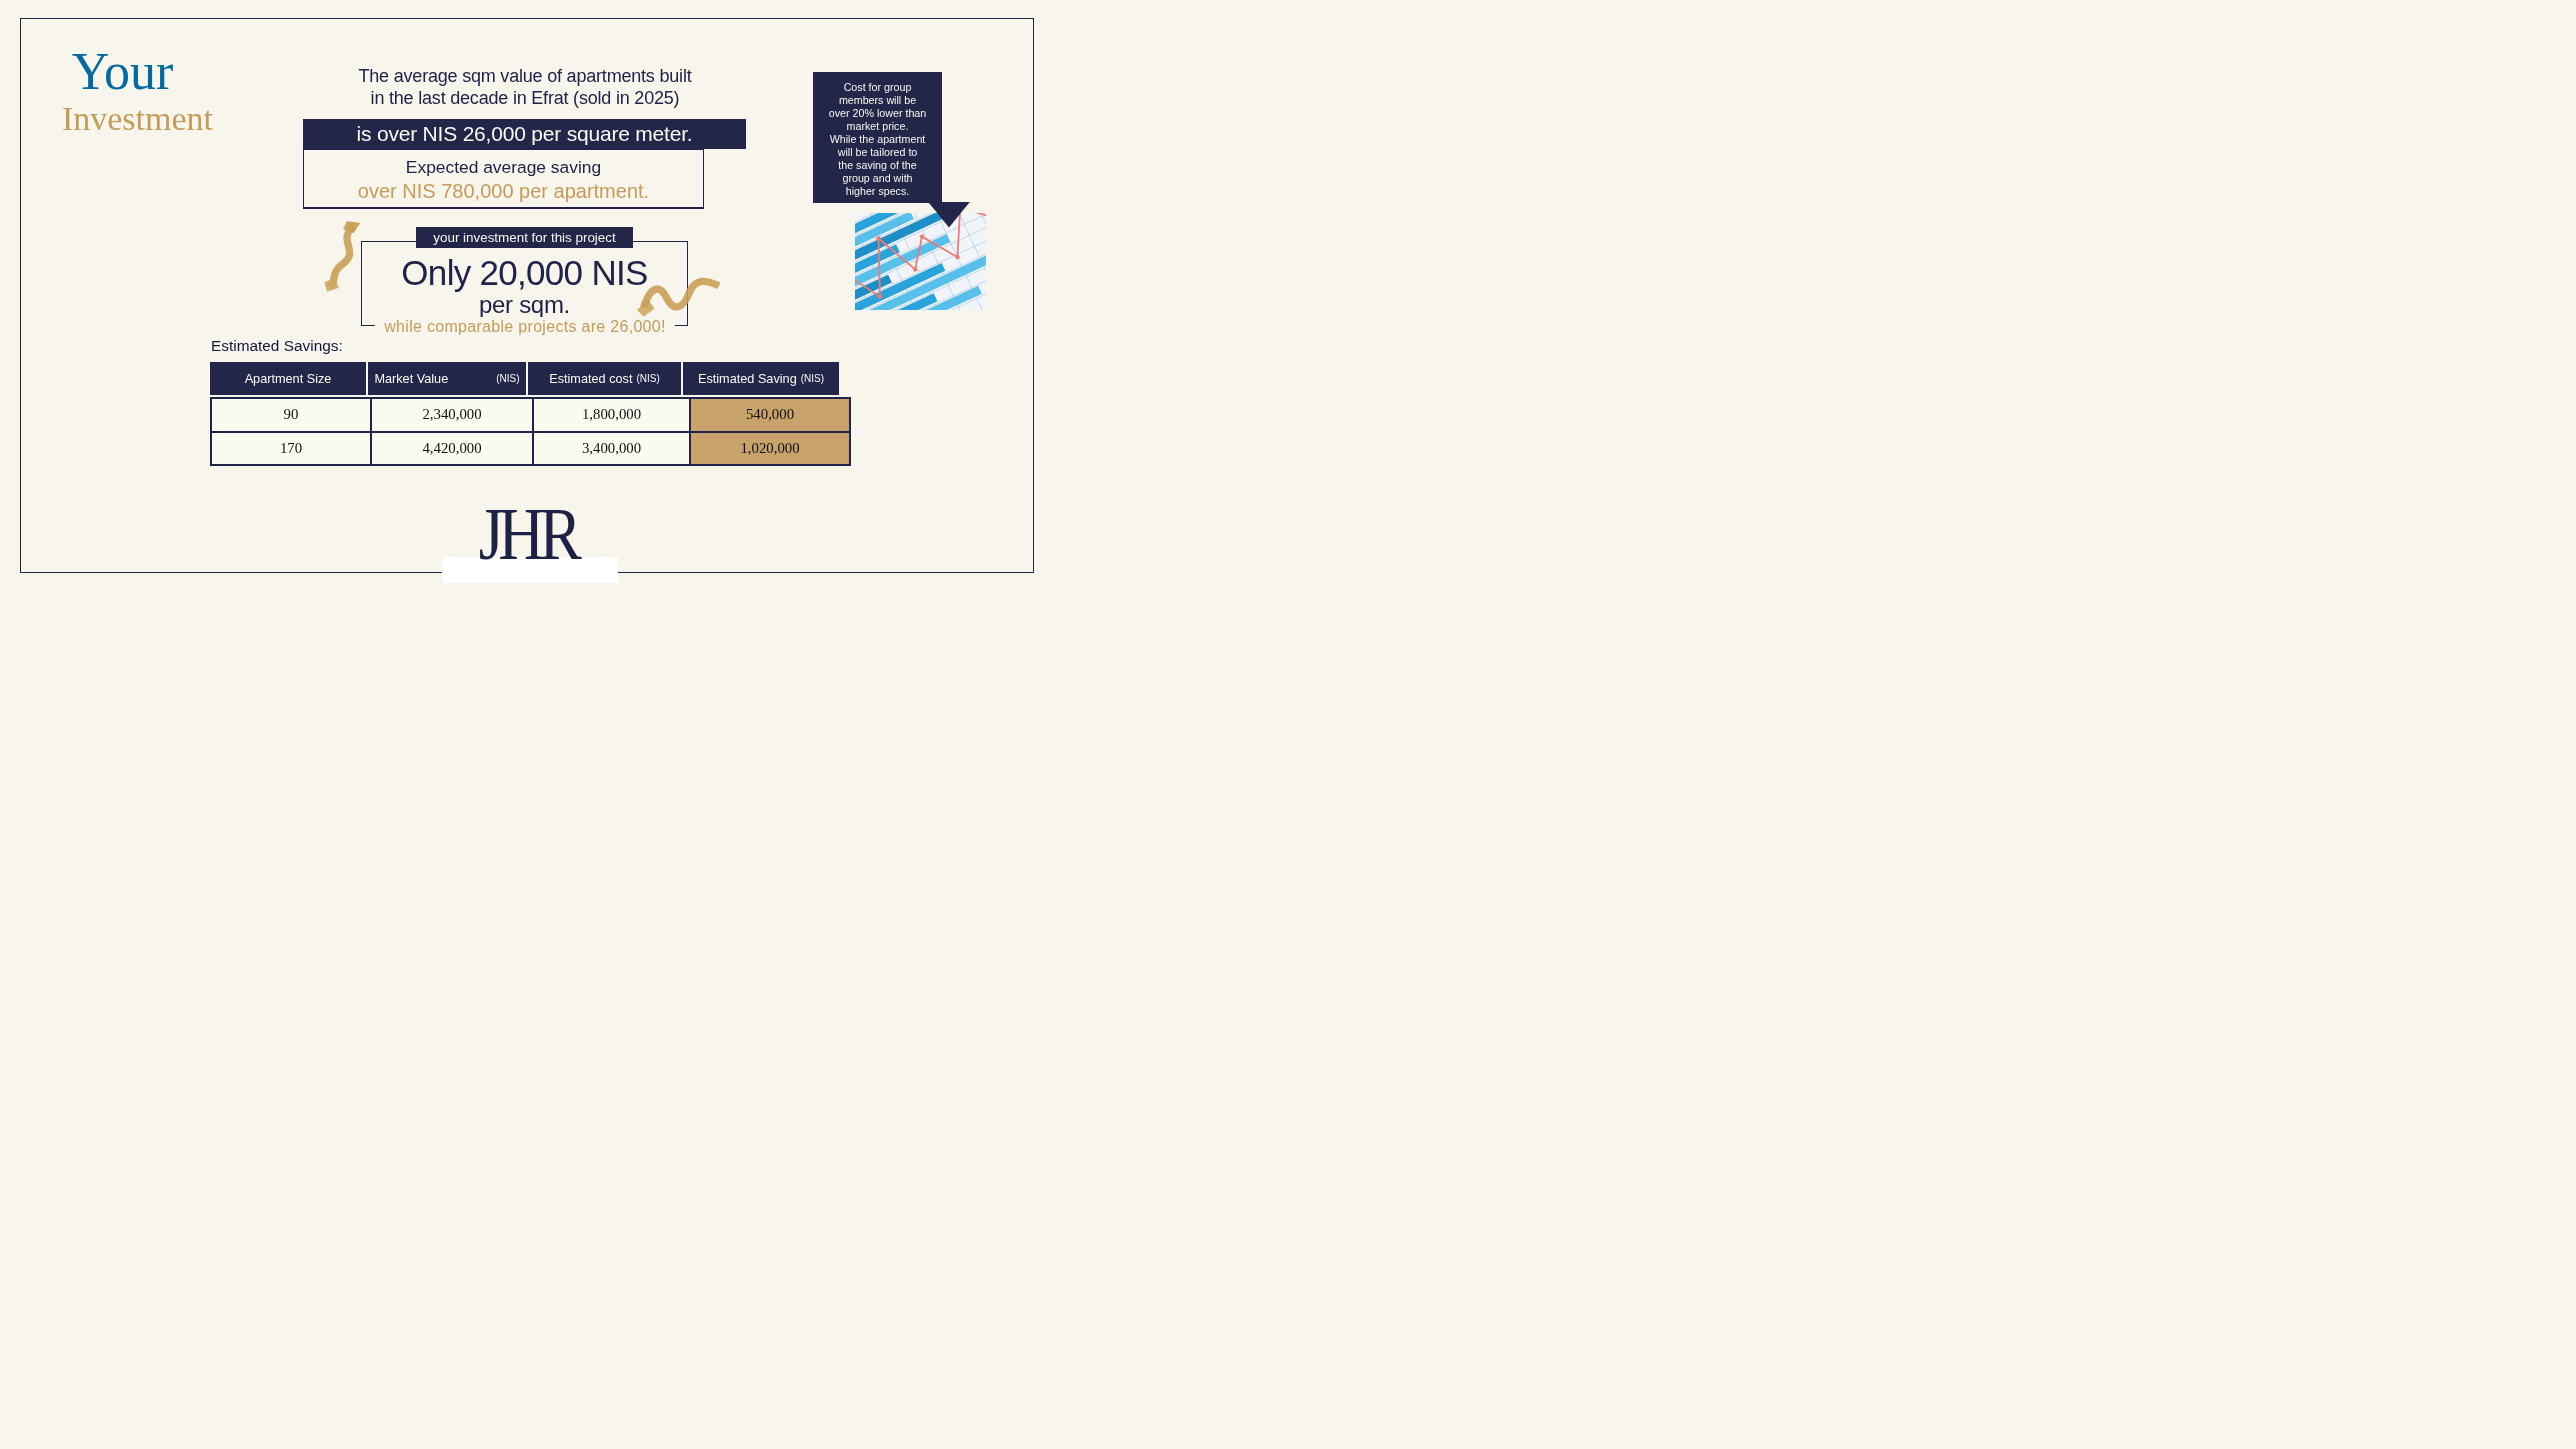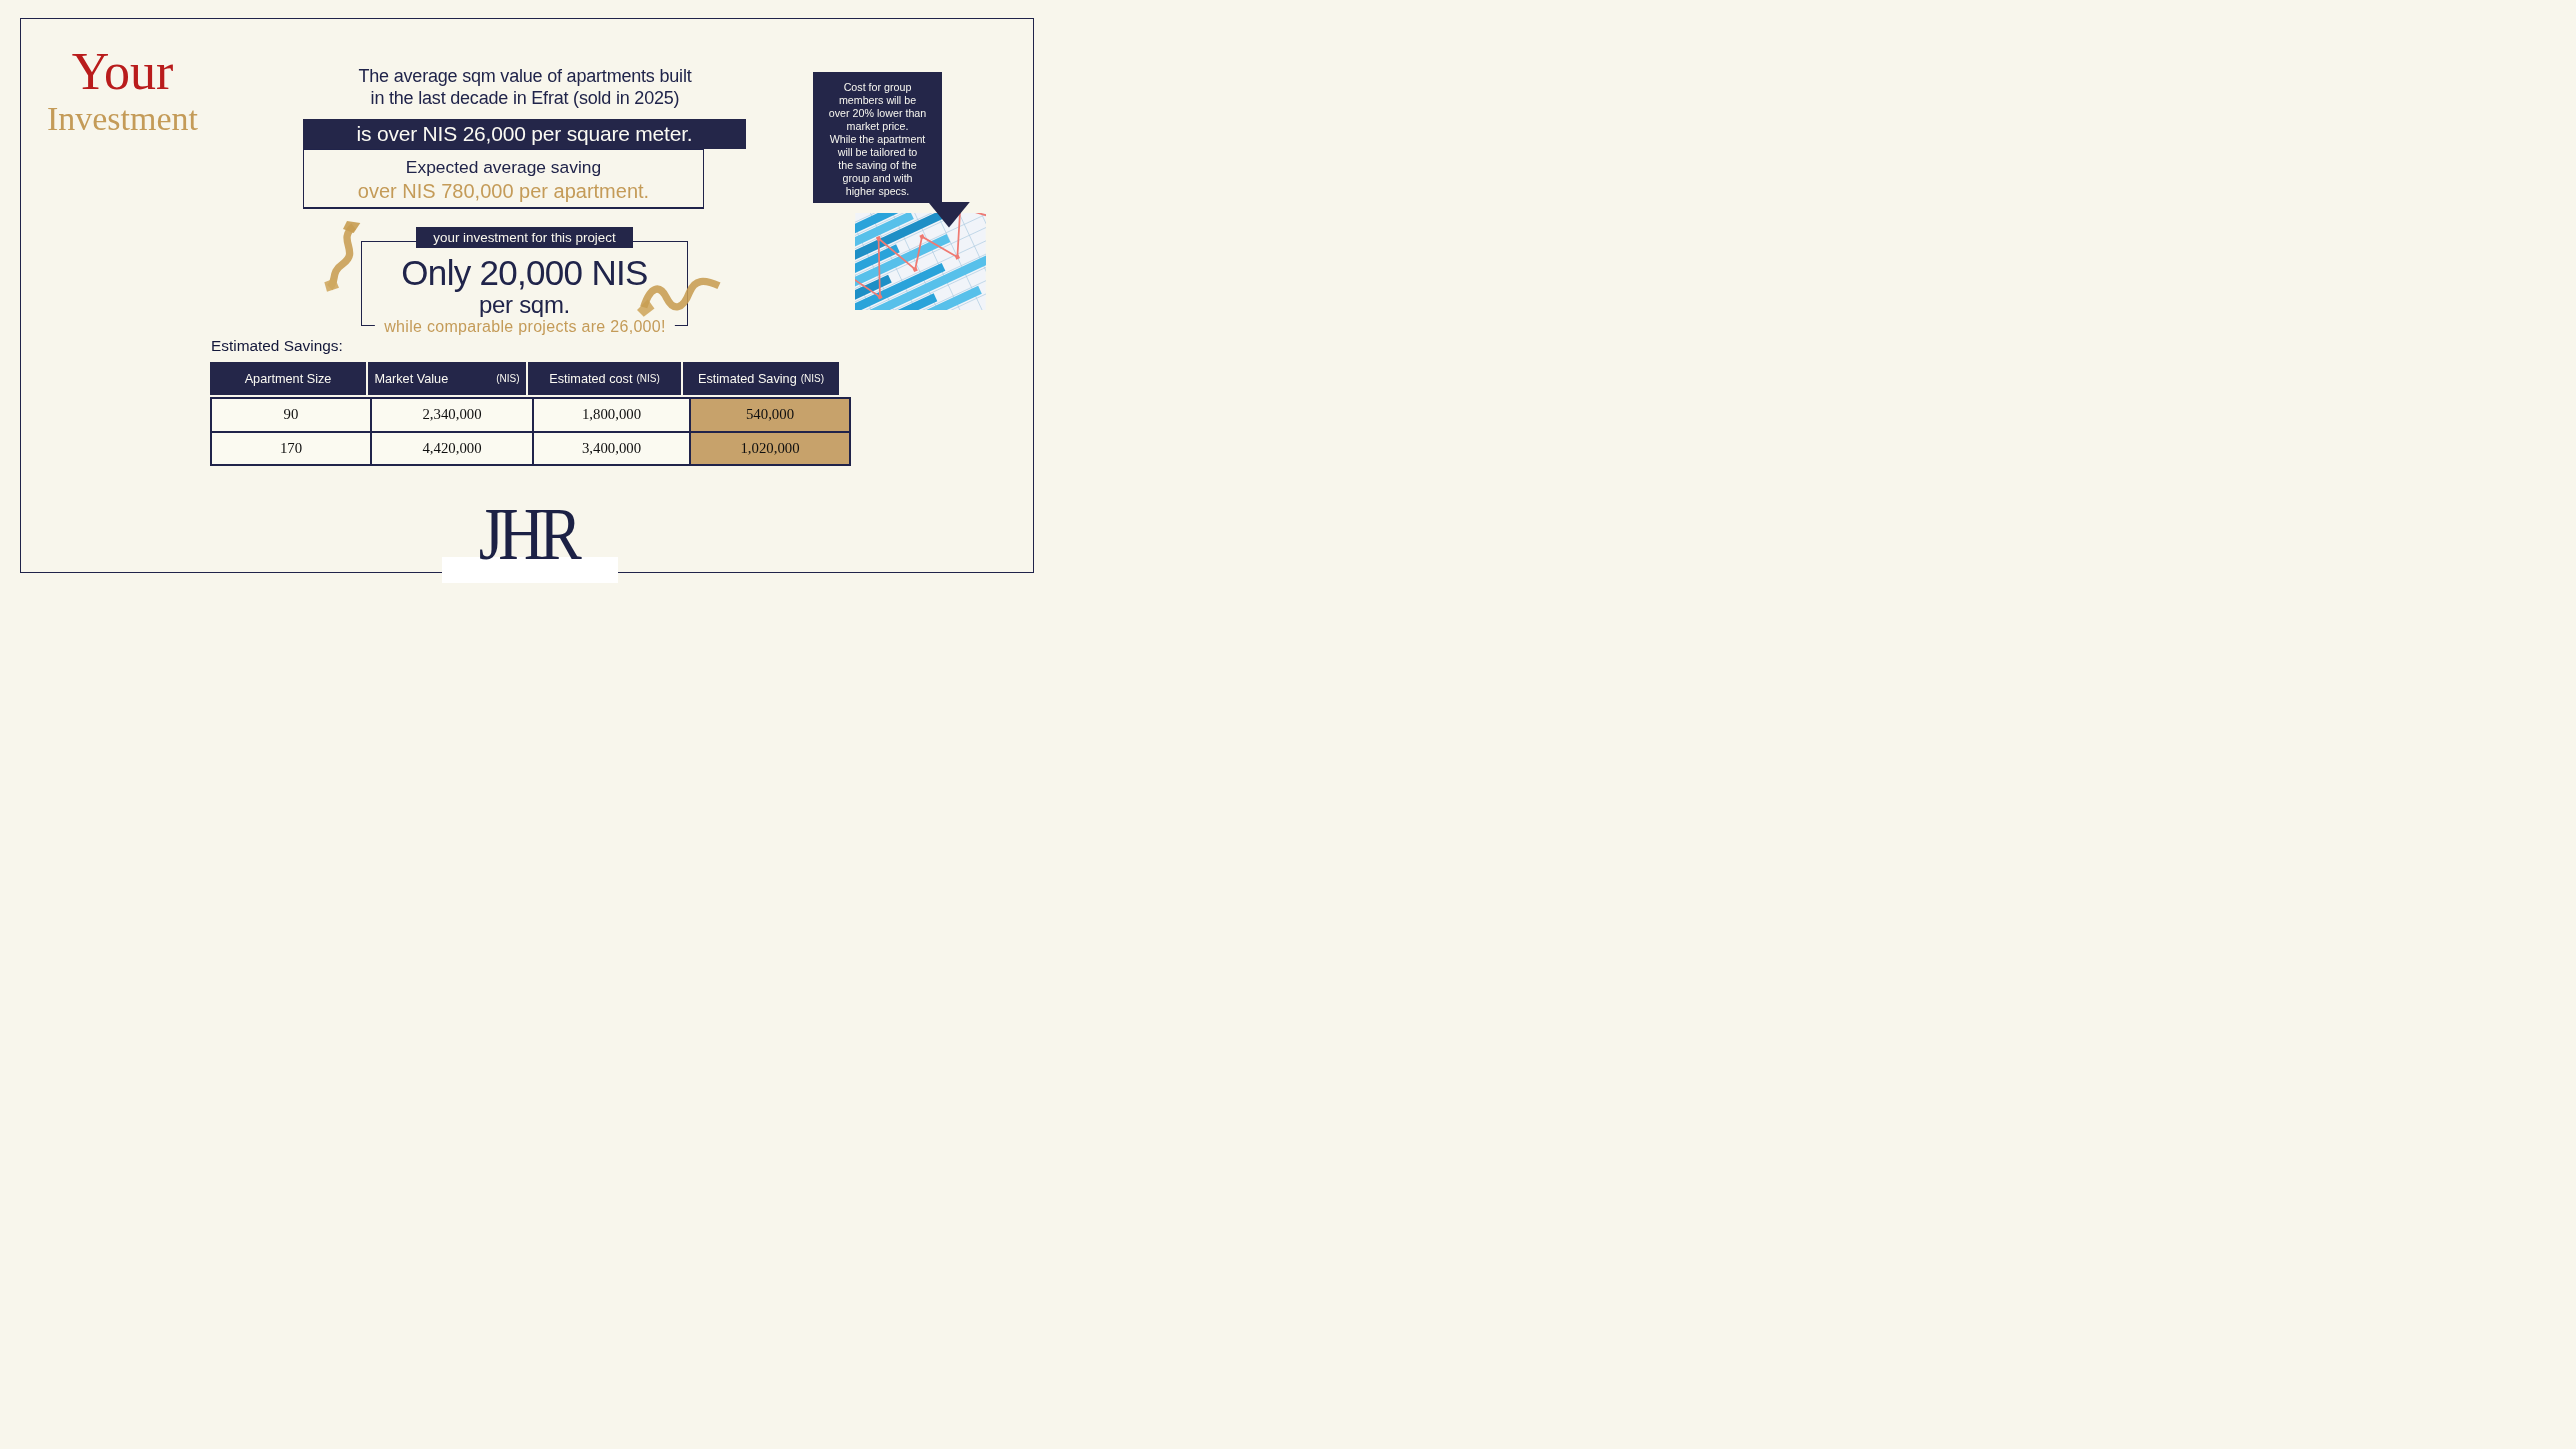--- a/index.html
+++ b/index.html
@@ -2,22 +2,22 @@
 <html style="font-size:10.7px"><head>
 <meta charset="utf-8">
 <style>
   html,body{margin:0;padding:0;background:#f8f6ec;}
   .canvas{position:relative;width:1052px;height:592px;background:#f8f6ec;overflow:hidden;
           font-family:"Liberation Sans",sans-serif;color:#232649;}
   .frame{position:absolute;left:19.5px;top:18px;width:1012px;height:553px;
          border:1.3px solid #20234a;z-index:0;}
   
   .title{position:absolute;left:32px;top:44px;width:181px;text-align:center;z-index:1;}
-  .title .l1{font-family:"Liberation Serif",serif;font-size:52px;line-height:56px;color:#b91c1c;}
-  .title .l2{font-family:"Liberation Serif",serif;font-size:34px;line-height:35px;color:#c49b58;margin-top:1.3px;}
+  .title .l1{font-family:"Liberation Serif",serif;font-size:52px;line-height:56px;color:#0369a1;}
+  .title .l2{font-family:"Liberation Serif",serif;font-size:34px;line-height:35px;color:#c49b58;margin-top:1.3px;text-align:right;}
   
   .intro{position:absolute;left:268px;top:66px;width:514px;text-align:center;
          font-size:18px;line-height:21.5px;letter-spacing:-0.2px;color:#20244a;z-index:1;}
   
   .banner{position:absolute;left:303px;top:119px;width:443px;height:30px;background:#242649;
           color:#fbfaf3;font-size:21px;line-height:30px;text-align:center;letter-spacing:-0.2px;z-index:1;}
   
   .savebox{position:absolute;left:303px;top:149px;width:401px;height:60px;box-sizing:border-box;
            border:0.7px solid #20234a;border-bottom:2px solid #20234a;text-align:center;z-index:1;}
   .savebox .s1{font-size:17.4px;line-height:20px;margin-top:7.4px;color:#20244a;}

